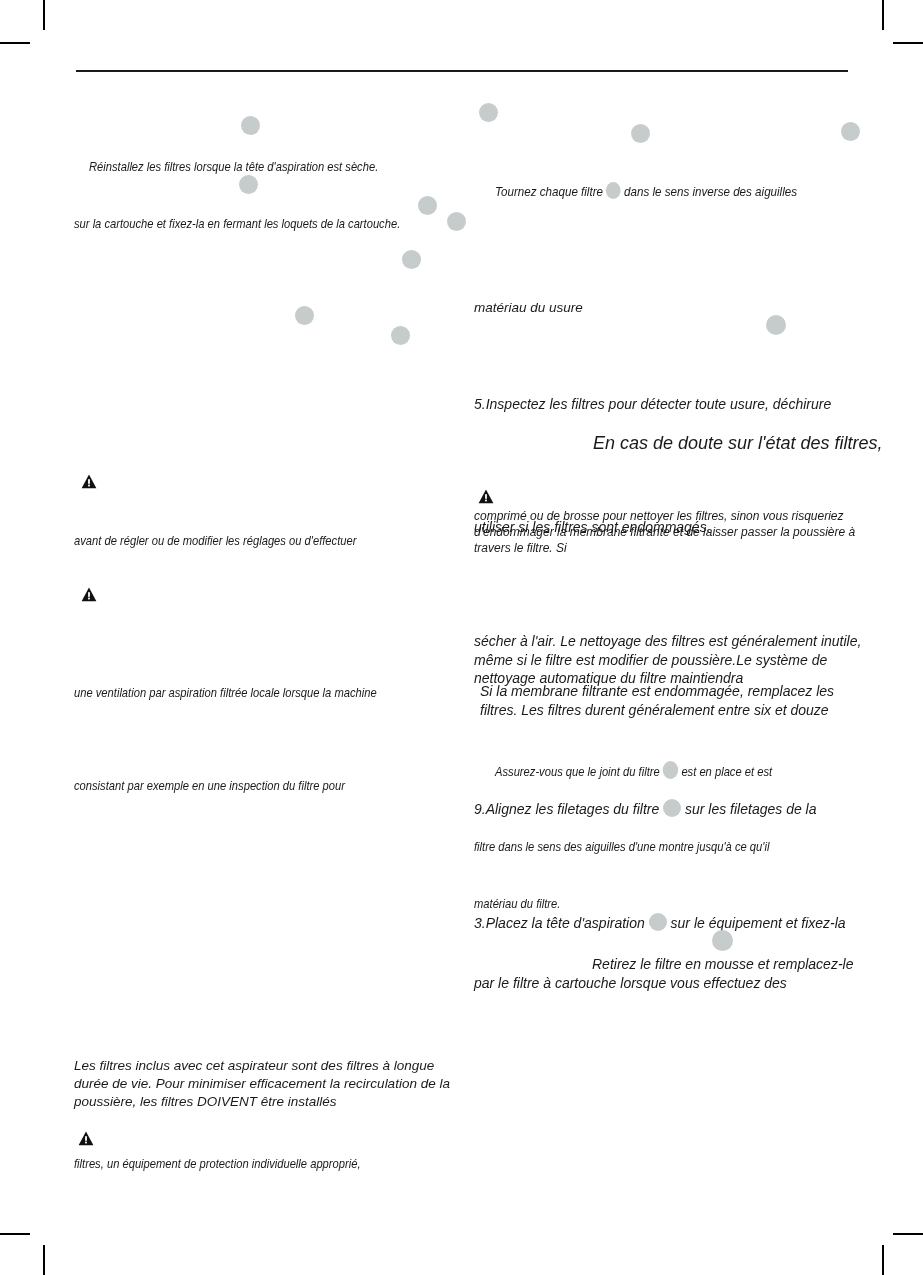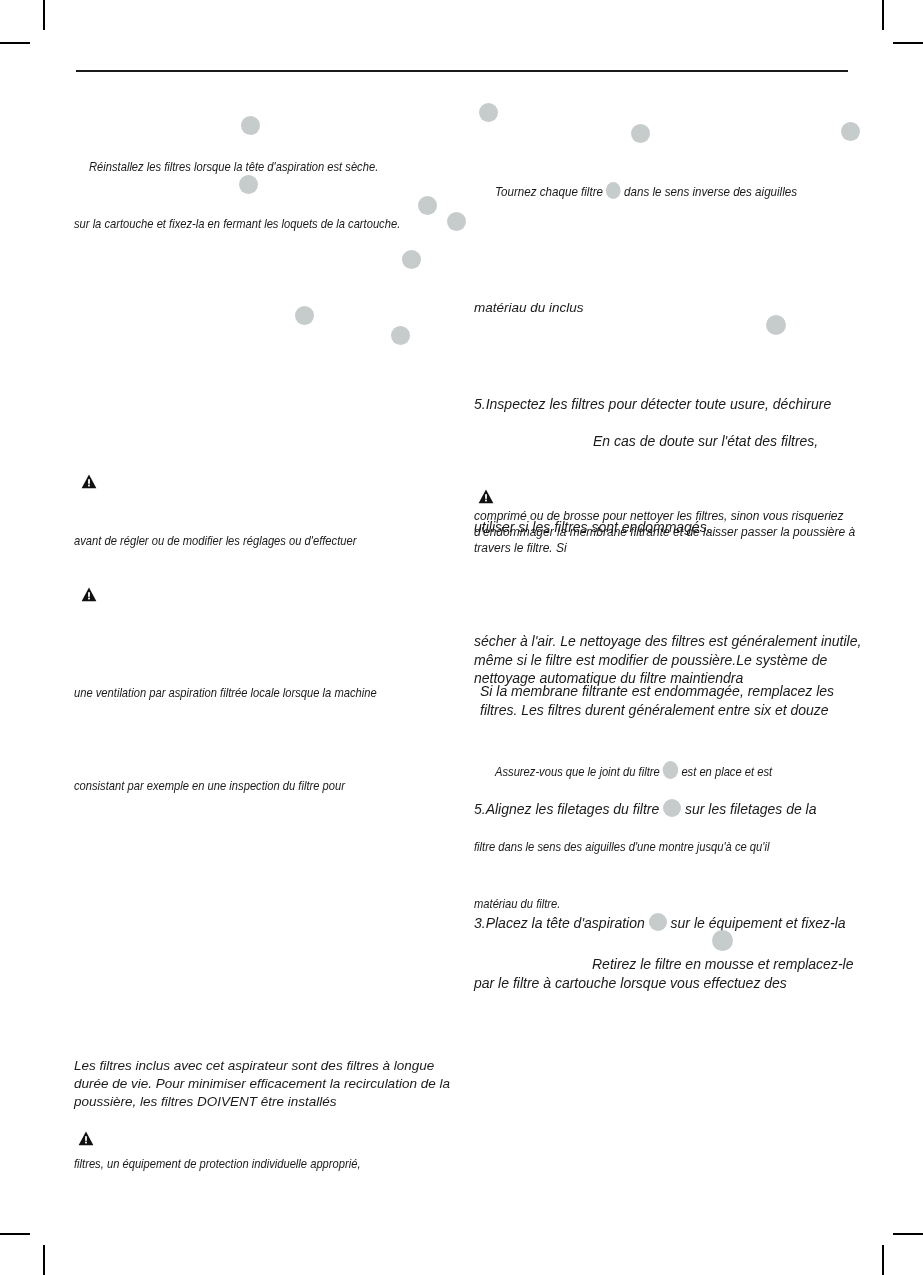--- a/index.html
+++ b/index.html
@@ -123,29 +123,29 @@
       <div class="dot" style="left: 241px; top: 116px; width: 19px; height: 19px;"></div>
       <div class="dot" style="left: 239px; top: 175px; width: 19px; height: 19px;"></div>
       <div class="dot" style="left: 418px; top: 196px; width: 19px; height: 19px;"></div>
       <div class="dot" style="left: 447px; top: 212px; width: 19px; height: 19px;"></div>
       <div class="dot" style="left: 402px; top: 250px; width: 19px; height: 19px;"></div>
       <div class="dot" style="left: 295px; top: 306px; width: 19px; height: 19px;"></div>
       <div class="dot" style="left: 391px; top: 326px; width: 19px; height: 19px;"></div>
     </div>
   <div id="right-column">
       <div class="frag cond" style="left: 495px; top: 182px; font-size: 13.5px;"><span>Tournez chaque filtre </span><span class="dot-inline" style="width: 17px; height: 17px;"></span><span> dans le sens inverse des aiguilles</span></div>
-      <div class="frag" style="left: 474px; top: 299px; font-size: 13.5px;">matériau du inclus</div>
+      <div class="frag" style="left: 474px; top: 299px; font-size: 13.5px;">matériau du usure</div>
       <div class="frag" style="left: 474px; top: 395px; font-size: 14px;">5.Inspectez les filtres pour détecter toute usure, déchirure</div>
-      <div class="frag" style="left: 593px; top: 432px; font-size: 14px;">En cas de doute sur l'état des filtres,</div>
+      <div class="frag" style="left: 593px; top: 432px; font-size: 18px;">En cas de doute sur l'état des filtres,</div>
       <div class="frag" style="left: 474px; top: 470px; font-size: 14px; margin-top: 48px;">utiliser si les filtres sont endommagés.</div>
       <div class="frag wrap" style="left: 474px; top: 509px; font-size: 12px; width: 390px;">comprimé ou de brosse pour nettoyer les filtres, sinon vous risqueriez d'endommager la membrane filtrante et de laisser passer la poussière à travers le filtre. Si</div>
       <div class="frag wrap" style="left: 474px; top: 632px; font-size: 14px; width: 392px;">sécher à l'air. Le nettoyage des filtres est généralement inutile, même si le filtre est modifier de poussière.Le système de nettoyage automatique du filtre maintiendra</div>
       <div class="frag wrap" style="left: 480px; top: 682px; font-size: 14px; width: 392px;">Si la membrane filtrante est endommagée, remplacez les filtres. Les filtres durent généralement entre six et douze</div>
       <div class="frag cond" style="left: 495px; top: 761px; font-size: 13px;"><span>Assurez-vous que le joint du filtre </span><span class="dot-inline" style="width: 18px; height: 18px;"></span><span> est en place et est</span></div>
-      <div class="frag" style="left: 474px; top: 799px; font-size: 14px;"><span>5.Alignez les filetages du filtre </span><span class="dot-inline" style="width: 18px; height: 18px;"></span><span> sur les filetages de la</span></div>
+      <div class="frag" style="left: 474px; top: 799px; font-size: 14px;"><span>9.Alignez les filetages du filtre </span><span class="dot-inline" style="width: 18px; height: 18px;"></span><span> sur les filetages de la</span></div>
       <div class="frag cond" style="left: 474px; top: 838px; font-size: 13px;">filtre dans le sens des aiguilles d'une montre jusqu'à ce qu'il</div>
       <div class="frag cond" style="left: 474px; top: 895px; font-size: 13px;">matériau du filtre.</div>
       <div class="frag" style="left: 474px; top: 913px; font-size: 14px;"><span>3.Placez la tête d'aspiration </span><span class="dot-inline" style="width: 18px; height: 18px;"></span><span> sur le équipement et fixez-la</span></div>
       <div class="frag wrap" style="left: 474px; top: 955px; font-size: 14px; width: 394px; text-indent: 118px;">Retirez le filtre en mousse et remplacez-le par le filtre à cartouche lorsque vous effectuez des</div>
       <div class="warn" style="left: 478px; top: 489px;">
         <svg viewBox="0 0 16 15" xmlns="http://www.w3.org/2000/svg">
           <path d="M8 0.6 L15.4 14.2 L0.6 14.2 Z" fill="#111111"></path>
           <rect x="7.1" y="5.2" width="1.8" height="4.6" fill="#ffffff"></rect>
           <rect x="7.1" y="10.6" width="1.8" height="1.8" fill="#ffffff"></rect>
         </svg>

